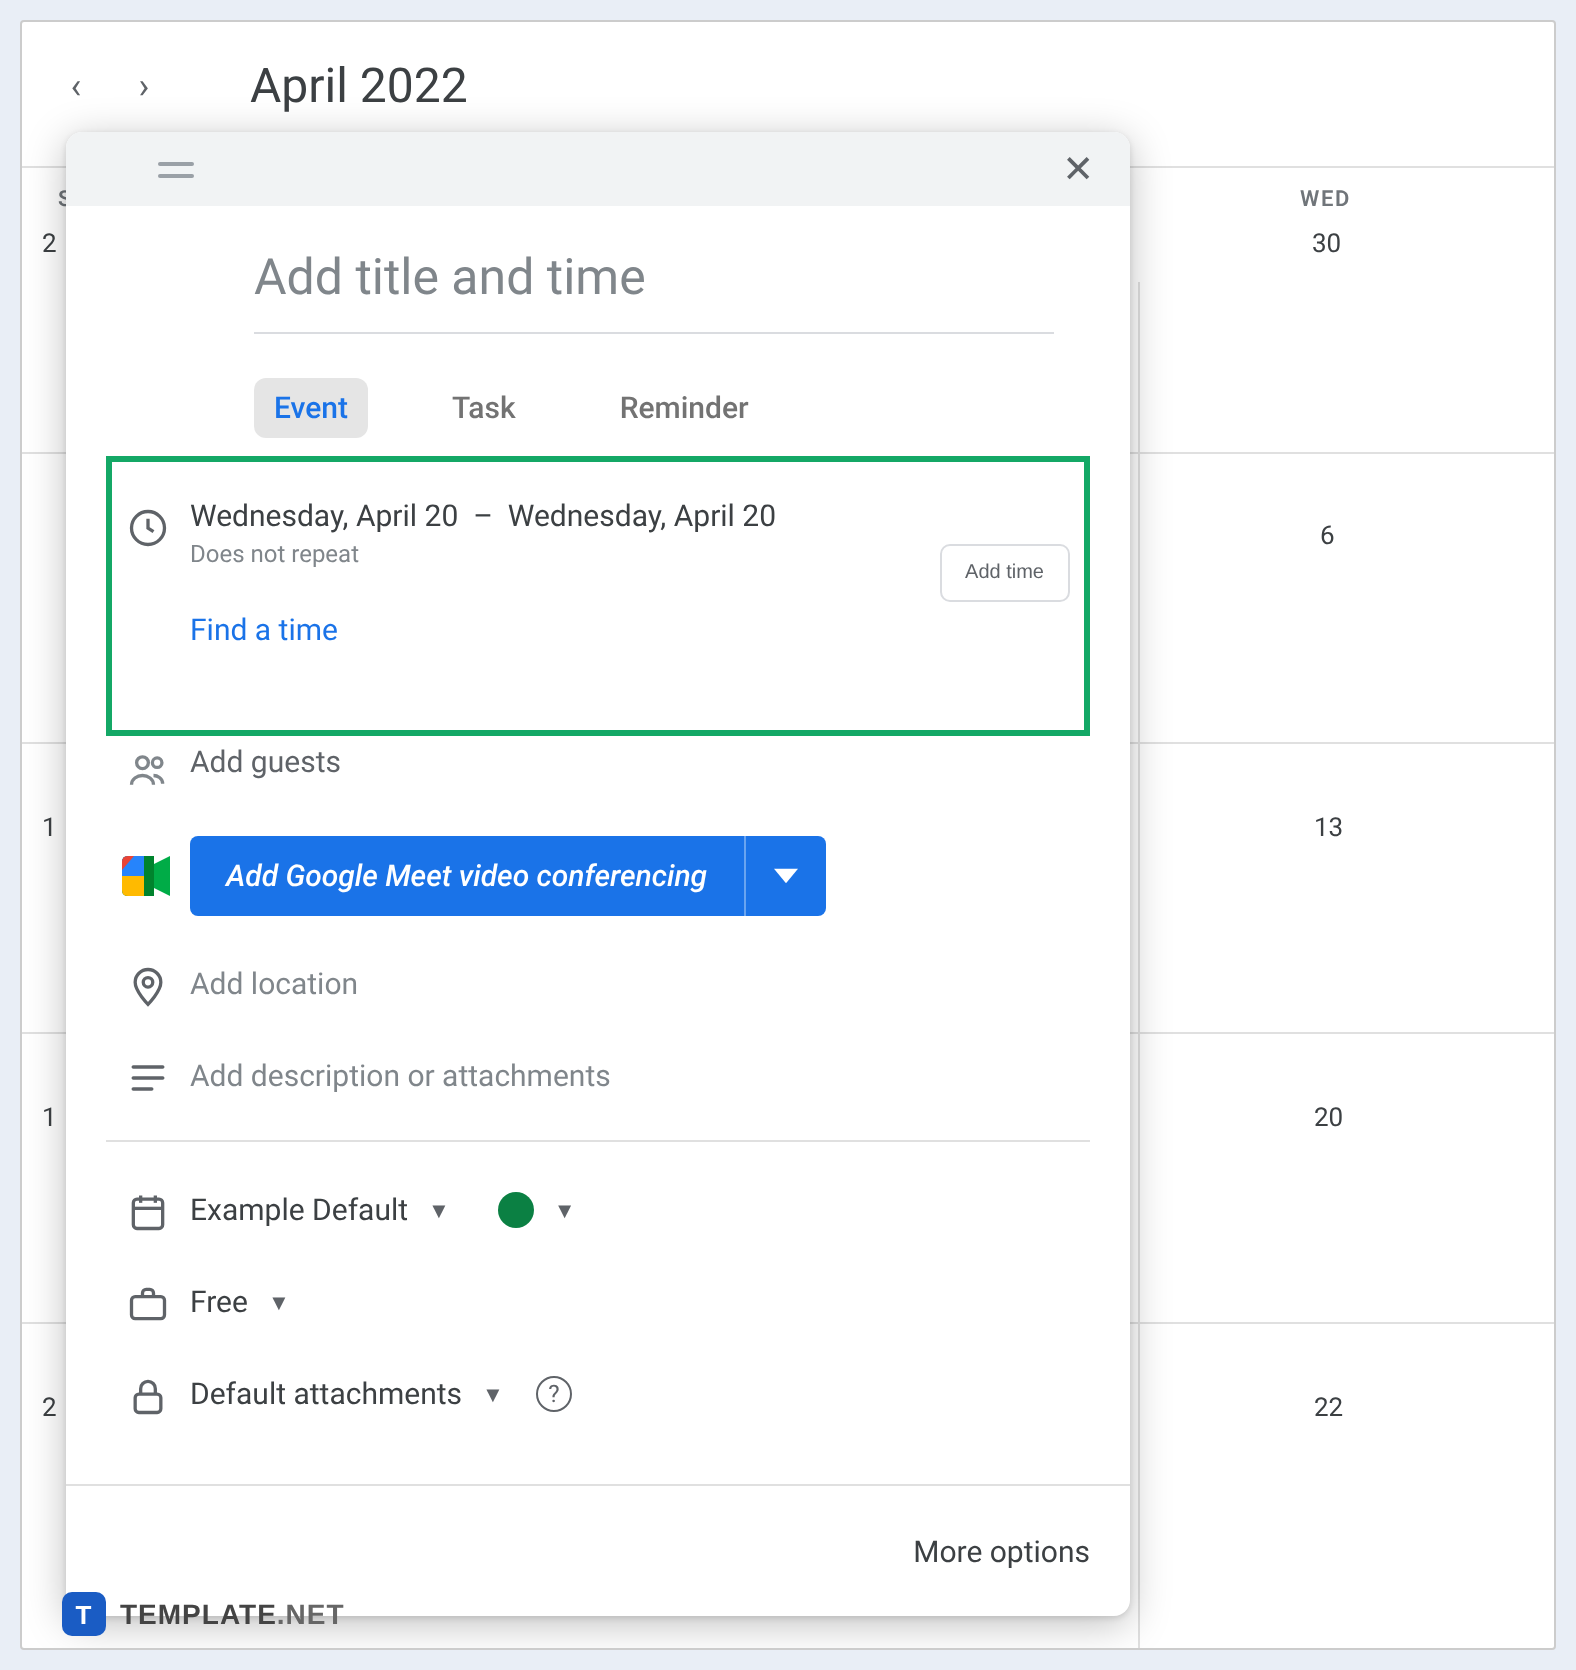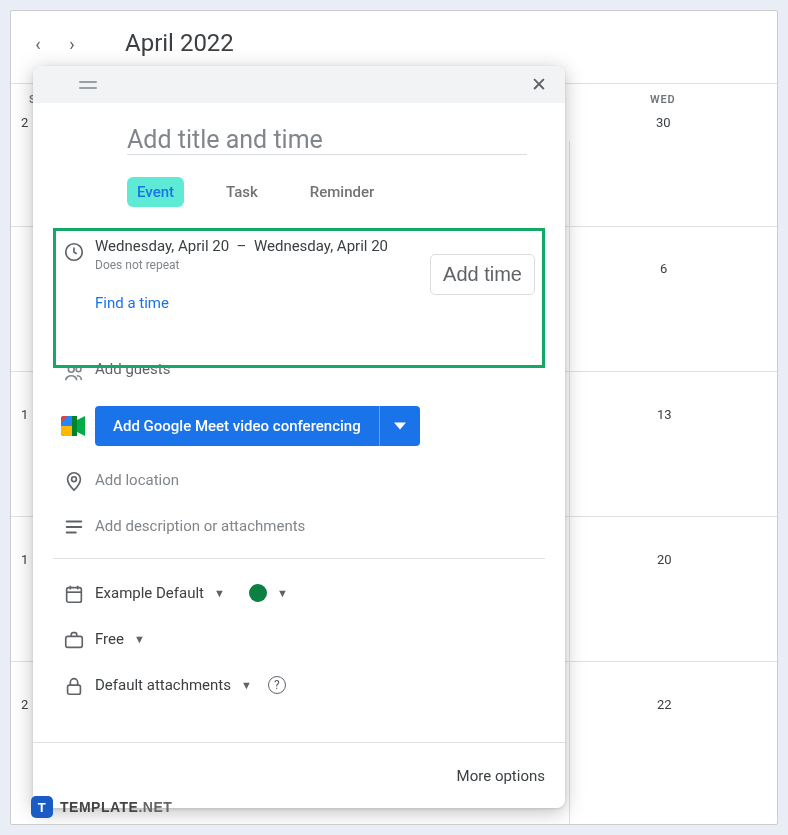--- a/index.html
+++ b/index.html
@@ -129,41 +129,41 @@
 
   .dialog-body {
     padding: 22px 20px 0 20px;
   }
   .title-input {
     margin-left: 74px;
     font-size: 25px;
     color: #80868b;
     border: none;
     border-bottom: 1px solid #dadce0;
-    padding-bottom: 0;
+    padding-bottom: 12px;
     width: 400px;
   }
 
   .tabs {
     margin-left: 74px;
     margin-top: 22px;
     display: flex;
     gap: 32px;
     font-size: 15px;
   }
   .tab {
     color: #737373;
     padding: 6px 10px;
     border-radius: 6px;
     cursor: pointer;
     font-weight: 500;
   }
   .tab.active {
     color: #1a73e8;
-    background: #5eead4;
+    background: #e5e5e5;
   }
 
   
   .highlight-box {
     position: absolute;
     left: 20px;
     top: 162px;
     width: 492px;
     height: 140px;
     border: 3px solid #14a866;
@@ -193,21 +193,21 @@
   
   .time-row { margin-top: 30px; }
   .time-row .icon { padding-top: 4px; }
   .date-line { color: #3c4043; font-size: 15px; }
   .repeat-line { color: #80868b; font-size: 12px; margin-top: 3px; }
   .add-time-btn {
     border: 1px solid #dadce0;
     border-radius: 5px;
     padding: 8px 12px;
     color: #5f6368;
-    font-size: 20px;
+    font-size: 10px;
     cursor: pointer;
     background: #fff;
     align-self: center;
     margin-right: 10px;
   }
   .find-time { color: #1a73e8; margin-top: 22px; font-size: 15px; cursor:pointer; }
 
   .guests-row { color: #80868b; margin-top: 48px; }
 
   .meet-row { margin-top: 22px; align-items:center; }
@@ -216,20 +216,21 @@
   }
   .meet-logo {
     width: 26px; height: 20px; position:relative;
   }
   .meet-btn {
     display:flex; align-items:center;
     background:#1a73e8; color:#fff; border-radius:4px;
     overflow:hidden; font-size:15px; font-weight:500;
     height: 40px;
     cursor:pointer;
+    font-style:italic;
   }
   .meet-btn .main { padding: 0 18px; }
   .meet-btn .caret {
     border-left:1px solid rgba(255,255,255,0.35);
     padding: 0 14px; height:100%; display:flex; align-items:center;
   }
 
   .plain-row { margin-top: 22px; align-items:center; }
   .plain-row .row-content { color:#80868b; }
 

